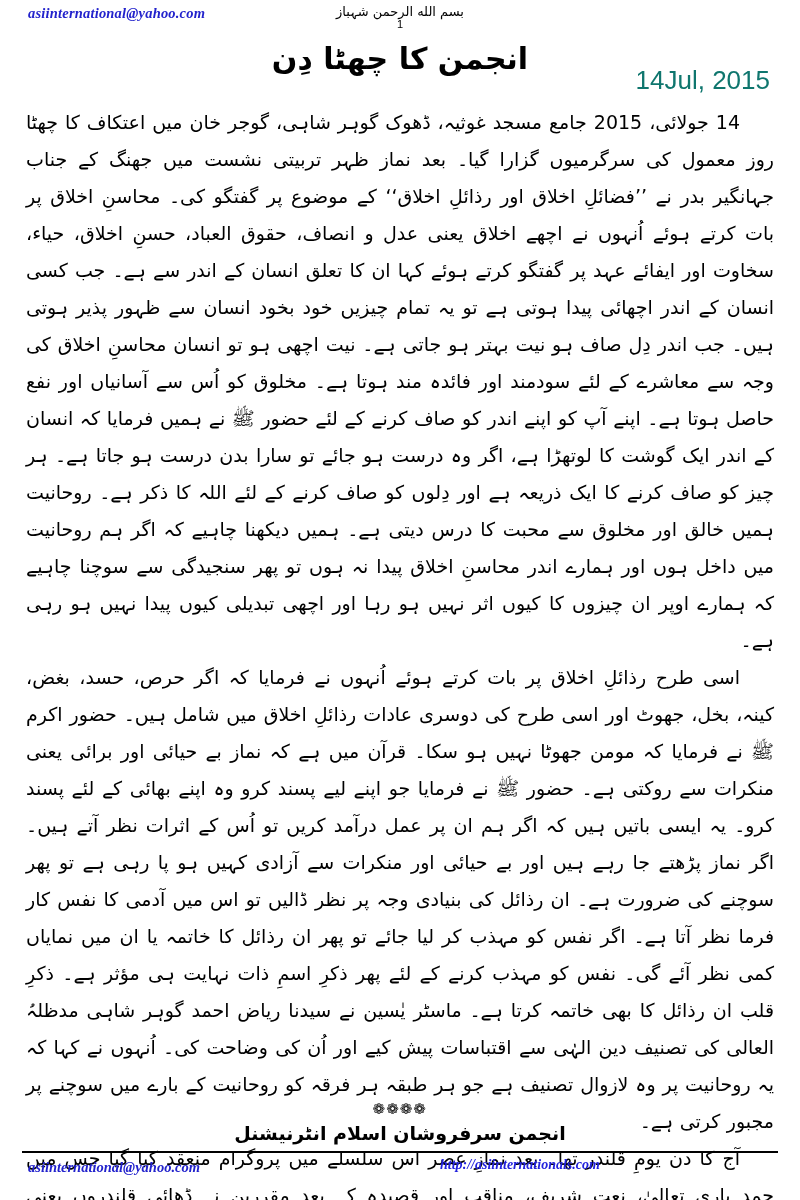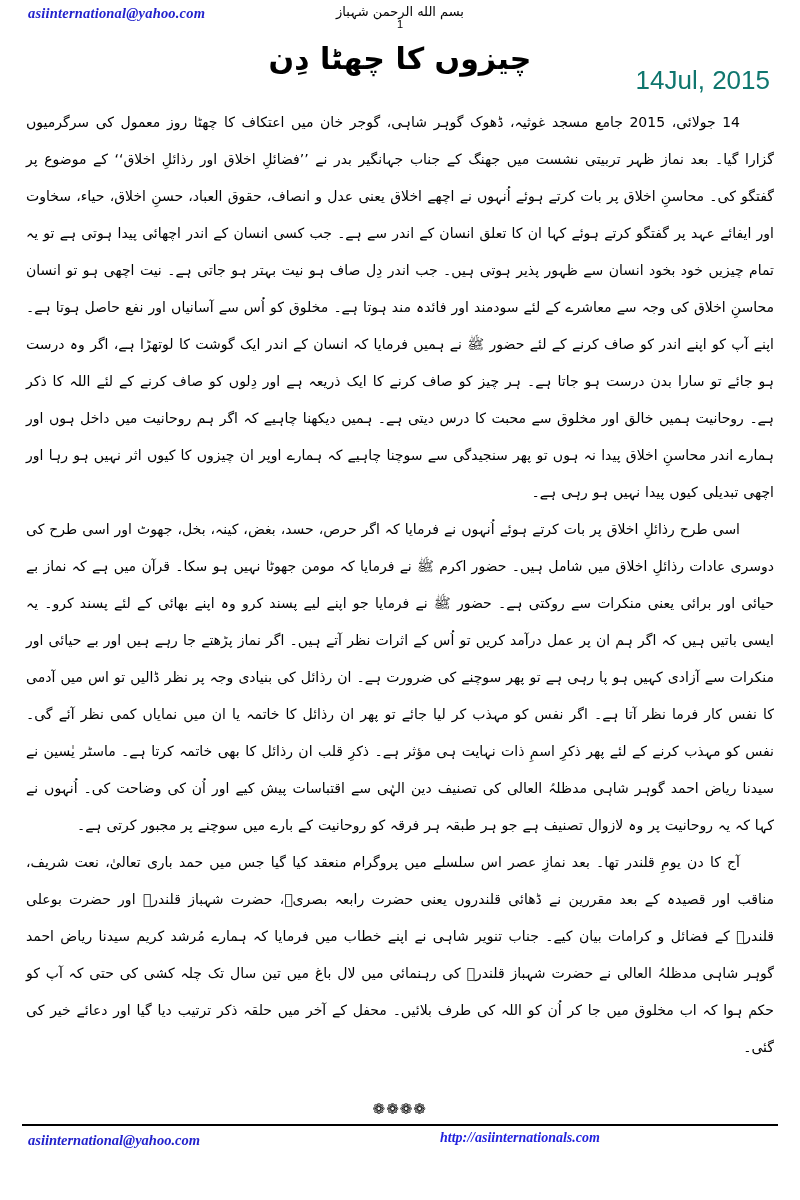--- a/index.html
+++ b/index.html
@@ -96,21 +96,21 @@
     top: 104px;
     left: 26px;
     right: 26px;
     bottom: 108px;
     direction: rtl;
     text-align: justify;
     text-align-last: right;
   }
   .para {
     font-family: "DejaVu Sans", "Liberation Sans", sans-serif;
-    font-size: 14px;
+    font-size: 19px;
     line-height: 37px;
     color: #000000;
     margin: 0 0 0 0;
     text-indent: 34px;
     text-align: justify;
     text-justify: inter-word;
     word-spacing: 0.5px;
   }
   .para + .para { margin-top: 0px; }
 
@@ -188,34 +188,37 @@
 
     <div class="hdr-bismillah-wrap">
       <span class="hdr-bismillah">بسم الله الرحمن شہباز</span>
     </div>
 
     <div class="hdr-pagenum">1</div>
 
     <div class="hdr-date">14Jul, 2015</div>
 
     <div class="hdr-title-wrap">
-      <span class="hdr-title">چیزوں کا چھٹا دِن</span>
+      <span class="hdr-title">انجمن کا چھٹا دِن</span>
     </div>
   </div>
 
   <div class="body-area">
     <p class="para">14 جولائی، 2015 جامع مسجد غوثیہ، ڈھوک گوہر شاہی، گوجر خان میں اعتکاف کا چھٹا روز معمول کی سرگرمیوں گزارا گیا۔ بعد نماز ظہر تربیتی نشست میں جھنگ کے جناب جہانگیر بدر نے ’’فضائلِ اخلاق اور رذائلِ اخلاق‘‘ کے موضوع پر گفتگو کی۔ محاسنِ اخلاق پر بات کرتے ہوئے اُنہوں نے اچھے اخلاق یعنی عدل و انصاف، حقوق العباد، حسنِ اخلاق، حیاء، سخاوت اور ایفائے عہد پر گفتگو کرتے ہوئے کہا ان کا تعلق انسان کے اندر سے ہے۔ جب کسی انسان کے اندر اچھائی پیدا ہوتی ہے تو یہ تمام چیزیں خود بخود انسان سے ظہور پذیر ہوتی ہیں۔ جب اندر دِل صاف ہو نیت بہتر ہو جاتی ہے۔ نیت اچھی ہو تو انسان محاسنِ اخلاق کی وجہ سے معاشرے کے لئے سودمند اور فائدہ مند ہوتا ہے۔ مخلوق کو اُس سے آسانیاں اور نفع حاصل ہوتا ہے۔ اپنے آپ کو اپنے اندر کو صاف کرنے کے لئے حضور ﷺ نے ہمیں فرمایا کہ انسان کے اندر ایک گوشت کا لوتھڑا ہے، اگر وہ درست ہو جائے تو سارا بدن درست ہو جاتا ہے۔ ہر چیز کو صاف کرنے کا ایک ذریعہ ہے اور دِلوں کو صاف کرنے کے لئے اللہ کا ذکر ہے۔ روحانیت ہمیں خالق اور مخلوق سے محبت کا درس دیتی ہے۔ ہمیں دیکھنا چاہیے کہ اگر ہم روحانیت میں داخل ہوں اور ہمارے اندر محاسنِ اخلاق پیدا نہ ہوں تو پھر سنجیدگی سے سوچنا چاہیے کہ ہمارے اوپر ان چیزوں کا کیوں اثر نہیں ہو رہا اور اچھی تبدیلی کیوں پیدا نہیں ہو رہی ہے۔</p>
     <p class="para">اسی طرح رذائلِ اخلاق پر بات کرتے ہوئے اُنہوں نے فرمایا کہ اگر حرص، حسد، بغض، کینہ، بخل، جھوٹ اور اسی طرح کی دوسری عادات رذائلِ اخلاق میں شامل ہیں۔ حضور اکرم ﷺ نے فرمایا کہ مومن جھوٹا نہیں ہو سکا۔ قرآن میں ہے کہ نماز بے حیائی اور برائی یعنی منکرات سے روکتی ہے۔ حضور ﷺ نے فرمایا جو اپنے لیے پسند کرو وہ اپنے بھائی کے لئے پسند کرو۔ یہ ایسی باتیں ہیں کہ اگر ہم ان پر عمل درآمد کریں تو اُس کے اثرات نظر آتے ہیں۔ اگر نماز پڑھتے جا رہے ہیں اور بے حیائی اور منکرات سے آزادی کہیں ہو پا رہی ہے تو پھر سوچنے کی ضرورت ہے۔ ان رذائل کی بنیادی وجہ پر نظر ڈالیں تو اس میں آدمی کا نفس کار فرما نظر آتا ہے۔ اگر نفس کو مہذب کر لیا جائے تو پھر ان رذائل کا خاتمہ یا ان میں نمایاں کمی نظر آئے گی۔ نفس کو مہذب کرنے کے لئے پھر ذکرِ اسمِ ذات نہایت ہی مؤثر ہے۔ ذکرِ قلب ان رذائل کا بھی خاتمہ کرتا ہے۔ ماسٹر یٰسین نے سیدنا ریاض احمد گوہر شاہی مدظلہُ العالی کی تصنیف دین الہٰی سے اقتباسات پیش کیے اور اُن کی وضاحت کی۔ اُنہوں نے کہا کہ یہ روحانیت پر وہ لازوال تصنیف ہے جو ہر طبقہ ہر فرقہ کو روحانیت کے بارے میں سوچنے پر مجبور کرتی ہے۔</p>
     <p class="para">آج کا دن یومِ قلندر تھا۔ بعد نمازِ عصر اس سلسلے میں پروگرام منعقد کیا گیا جس میں حمد باری تعالیٰ، نعت شریف، مناقب اور قصیدہ کے بعد مقررین نے ڈھائی قلندروں یعنی حضرت رابعہ بصریؒ، حضرت شہباز قلندرؒ اور حضرت بوعلی قلندرؒ کے فضائل و کرامات بیان کیے۔ جناب تنویر شاہی نے اپنے خطاب میں فرمایا کہ ہمارے مُرشد کریم سیدنا ریاض احمد گوہر شاہی مدظلہُ العالی نے حضرت شہباز قلندرؒ کی رہنمائی میں لال باغ میں تین سال تک چلہ کشی کی حتی کہ آپ کو حکم ہوا کہ اب مخلوق میں جا کر اُن کو اللہ کی طرف بلائیں۔ محفل کے آخر میں حلقہ ذکر ترتیب دیا گیا اور دعائے خیر کی گئی۔</p>
 
   </div>
 
   <div class="footer">
     <div class="ftr-ornament">❁❁❁❁</div>
 
+    <div class="ftr-org-wrap">
+      <span class="ftr-org">انجمن سرفروشان اسلام انٹرنیشنل</span>
+    </div>
 
     <hr class="ftr-rule">
 
     <div class="ftr-links">
       <span class="ftr-mail">asiinternational@yahoo.com</span>
       <span class="ftr-url">http://asiinternationals.com</span>
     </div>
   </div>
 
 </div>

